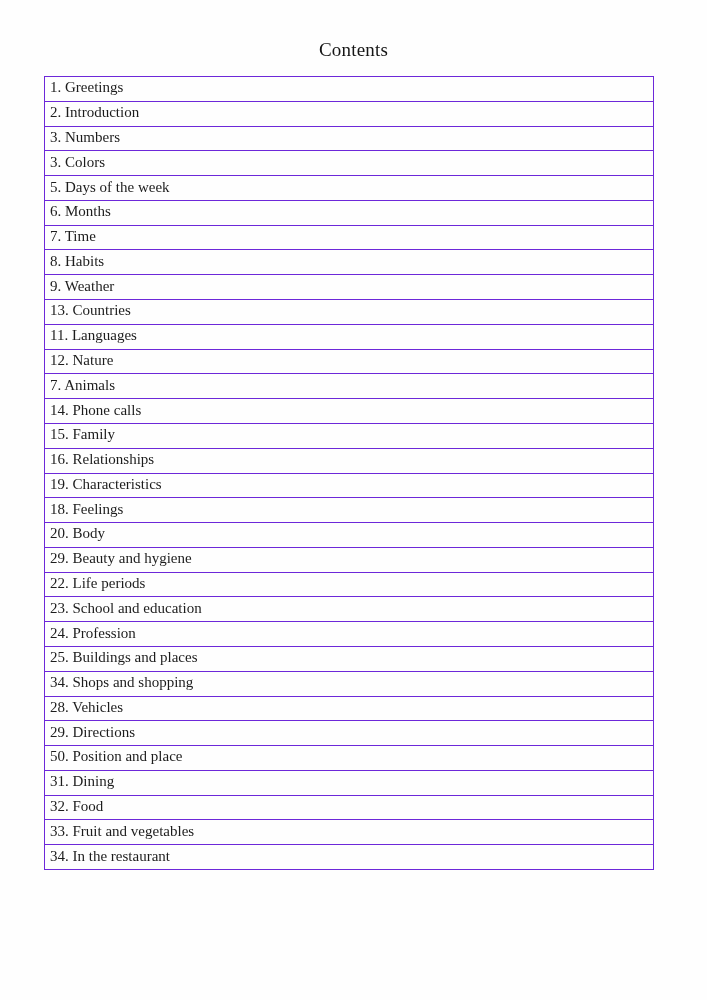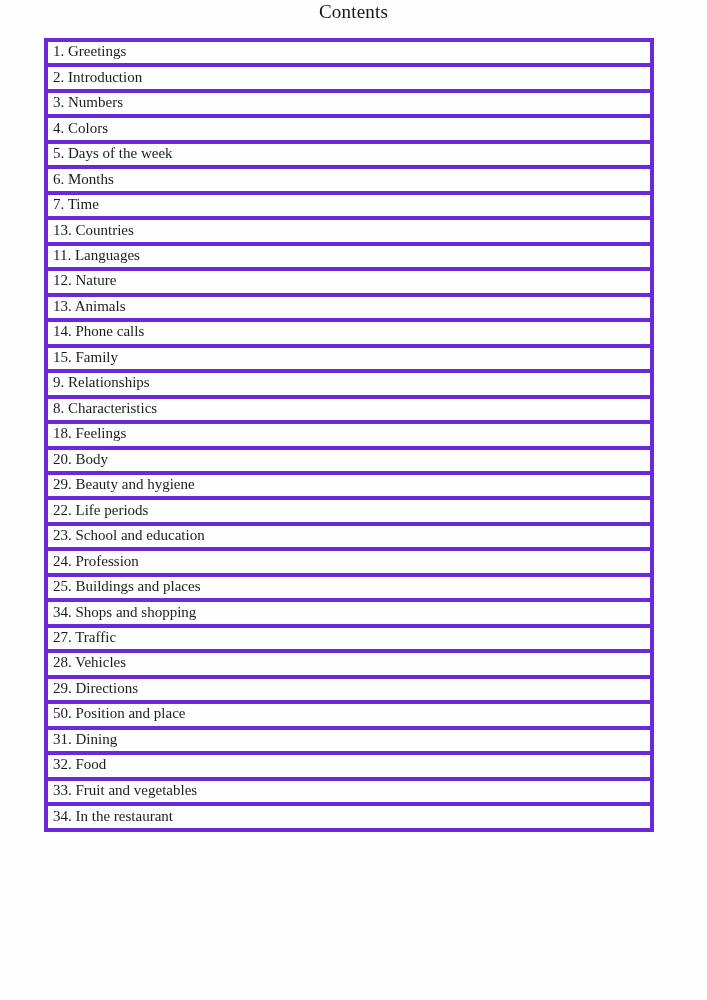--- a/index.html
+++ b/index.html
@@ -15,37 +15,38 @@
     color: #1c1c1c;
     overflow: hidden;
   }
   .page {
     width: 707px;
     height: 1000px;
     background: #fefefe;
   }
   .doc-title {
     margin: 0;
+    padding-top: 38px;
     height: 24px;
     line-height: 24px;
     text-align: center;
     font-size: 19px;
     font-weight: normal;
     letter-spacing: 0.2px;
     color: #161616;
   }
   .toc-table {
     margin: 14px 0 0 44px;
     width: 610px;
     height: 794px;
     border-collapse: collapse;
     table-layout: fixed;
   }
   .toc-table td {
-    border: 4px solid #6d28d9;
+    border: 1px solid #6d28d9;
     padding: 0 4px 2px 5px;
     font-size: 15px;
     line-height: 1;
     vertical-align: middle;
     color: #1c1c1c;
     white-space: nowrap;
     overflow: hidden;
   }
 </style>
 </head>
@@ -60,54 +61,60 @@
       <tr>
           <td>1. Greetings</td>
         </tr>
       <tr>
           <td>2. Introduction</td>
         </tr>
       <tr>
           <td>3. Numbers</td>
         </tr>
       <tr>
-          <td>4. Colors</td>
+          <td>3. Colors</td>
         </tr>
       <tr>
           <td>5. Days of the week</td>
         </tr>
       <tr>
           <td>6. Months</td>
         </tr>
       <tr>
           <td>7. Time</td>
         </tr>
       <tr>
+          <td>8. Habits</td>
+        </tr>
+      <tr>
+          <td>9. Weather</td>
+        </tr>
+      <tr>
           <td>13. Countries</td>
         </tr>
       <tr>
           <td>11. Languages</td>
         </tr>
       <tr>
           <td>12. Nature</td>
         </tr>
       <tr>
-          <td>13. Animals</td>
+          <td>7. Animals</td>
         </tr>
       <tr>
           <td>14. Phone calls</td>
         </tr>
       <tr>
           <td>15. Family</td>
         </tr>
       <tr>
-          <td>9. Relationships</td>
+          <td>16. Relationships</td>
         </tr>
       <tr>
-          <td>8. Characteristics</td>
+          <td>19. Characteristics</td>
         </tr>
       <tr>
           <td>18. Feelings</td>
         </tr>
       <tr>
           <td>20. Body</td>
         </tr>
       <tr>
           <td>29. Beauty and hygiene</td>
         </tr>
@@ -118,23 +125,20 @@
           <td>23. School and education</td>
         </tr>
       <tr>
           <td>24. Profession</td>
         </tr>
       <tr>
           <td>25. Buildings and places</td>
         </tr>
       <tr>
           <td>34. Shops and shopping</td>
-        </tr>
-      <tr>
-          <td>27. Traffic</td>
         </tr>
       <tr>
           <td>28. Vehicles</td>
         </tr>
       <tr>
           <td>29. Directions</td>
         </tr>
       <tr>
           <td>50. Position and place</td>
         </tr>

